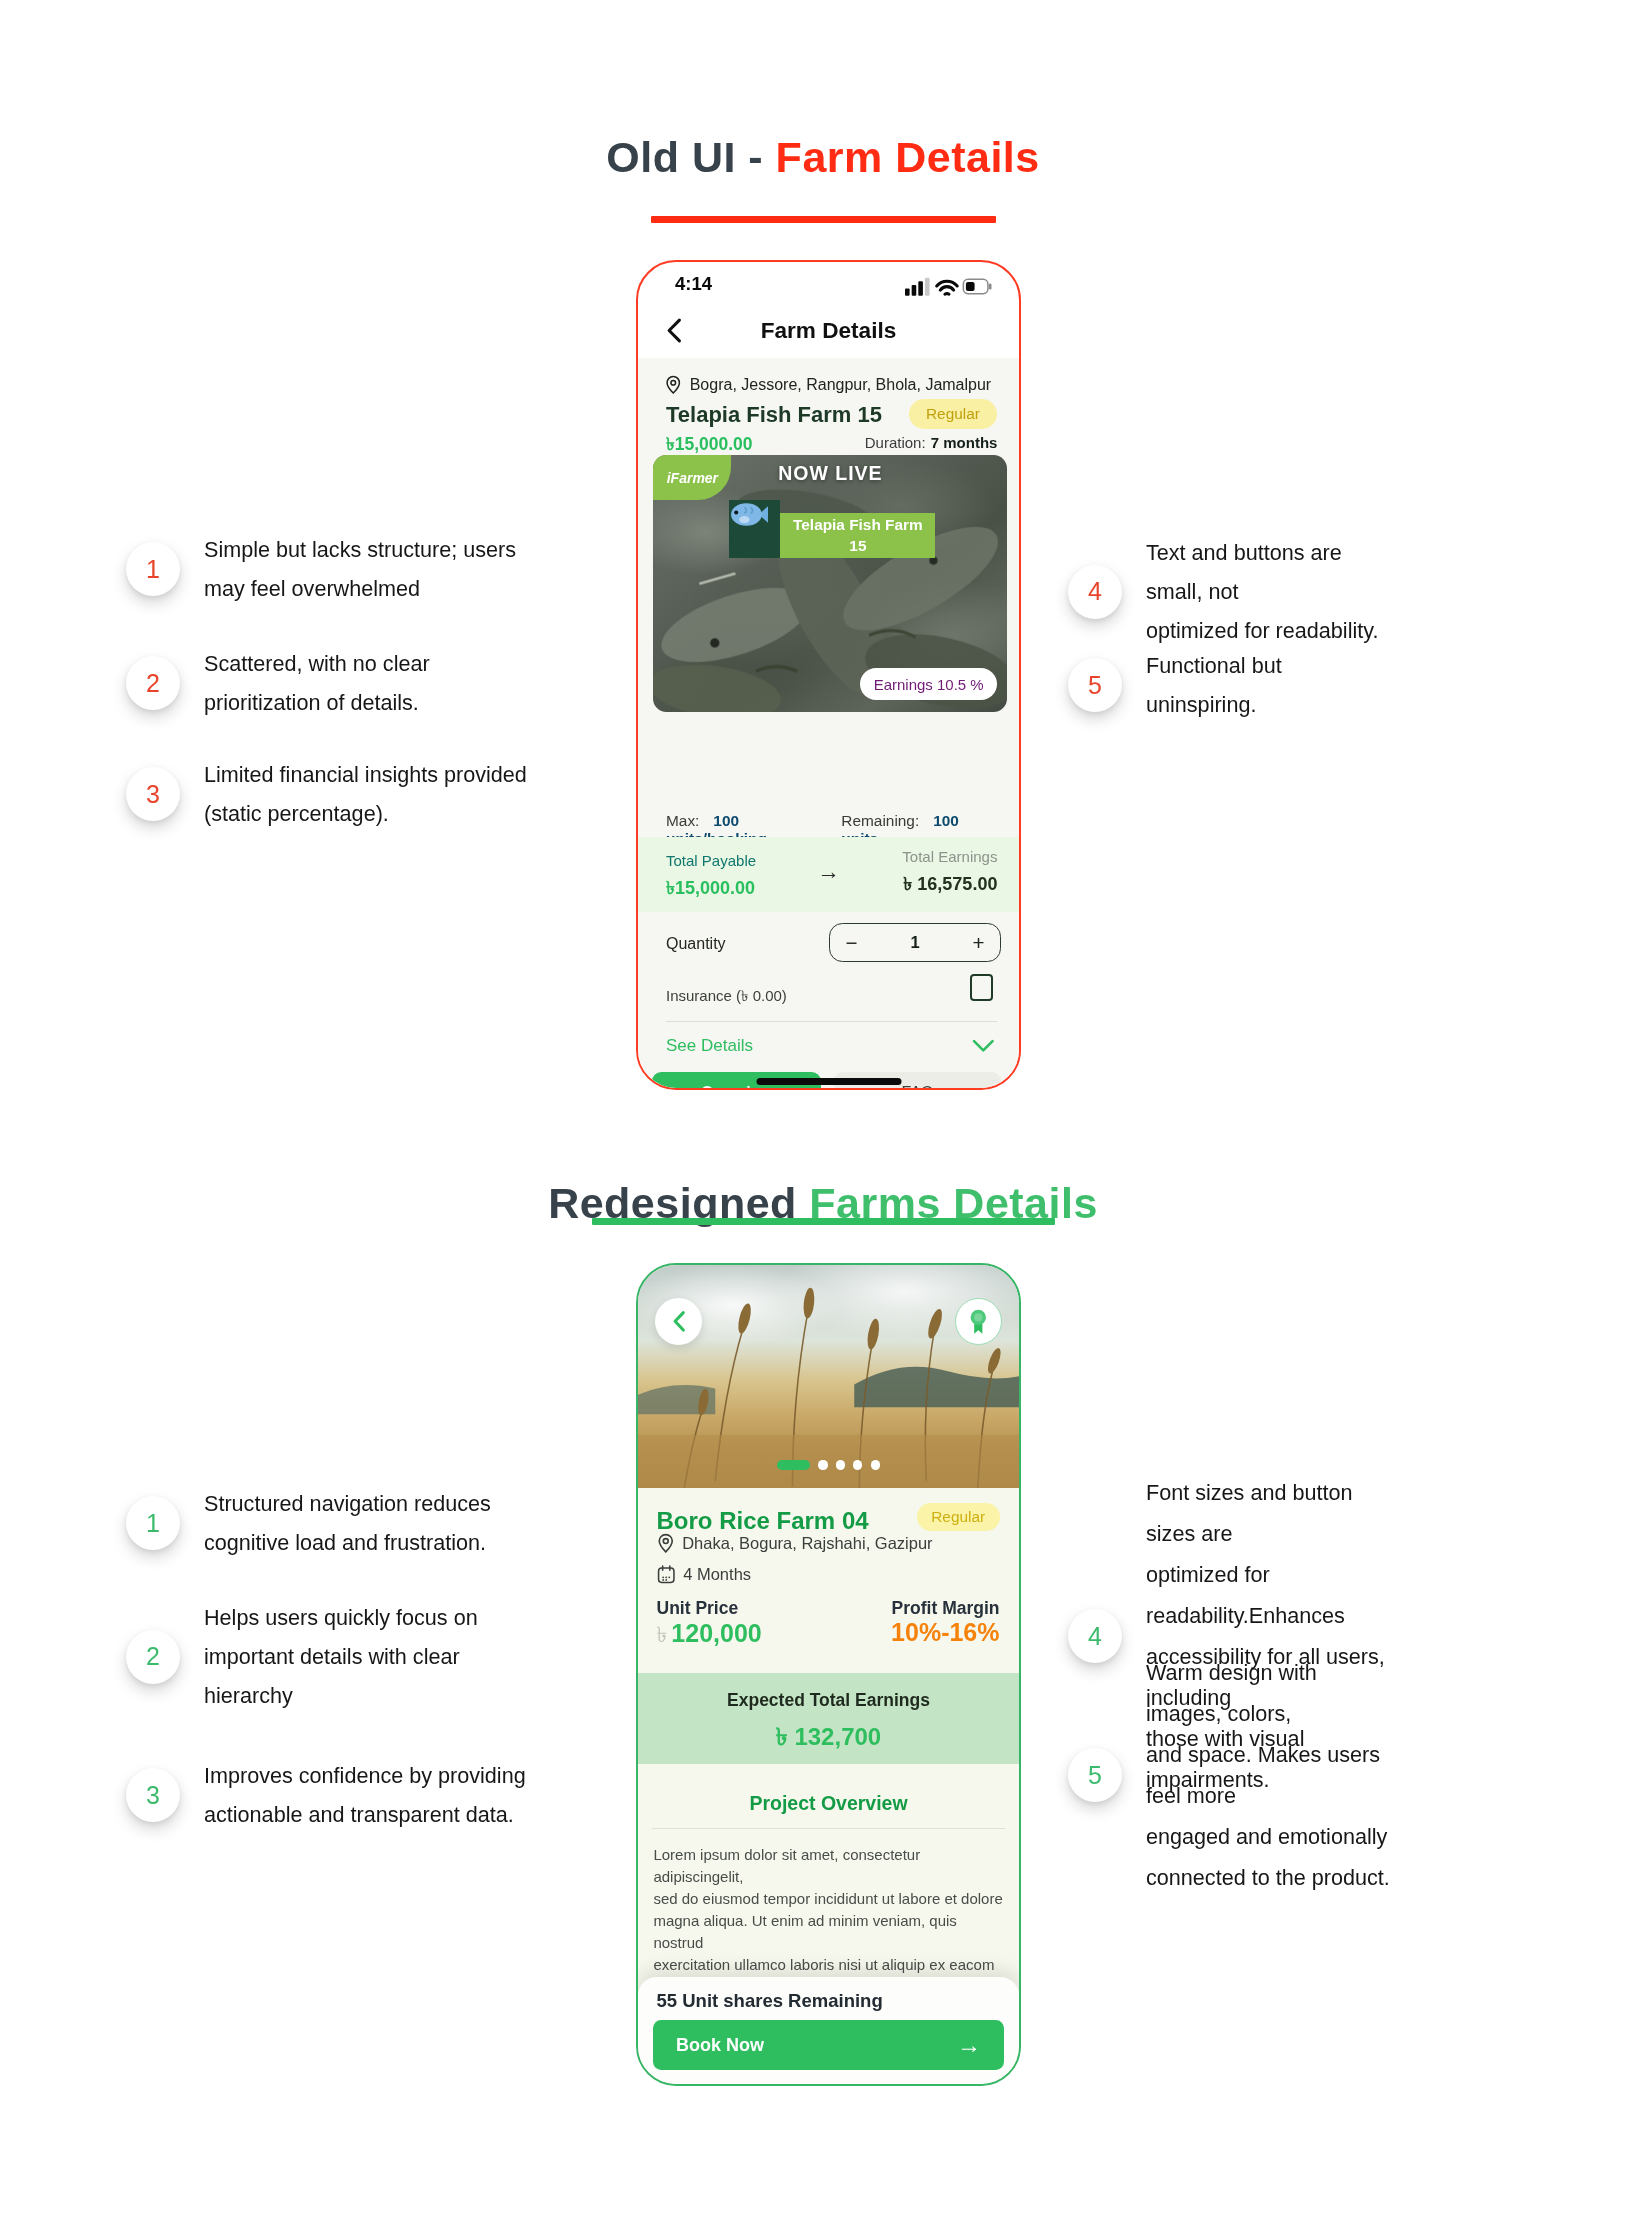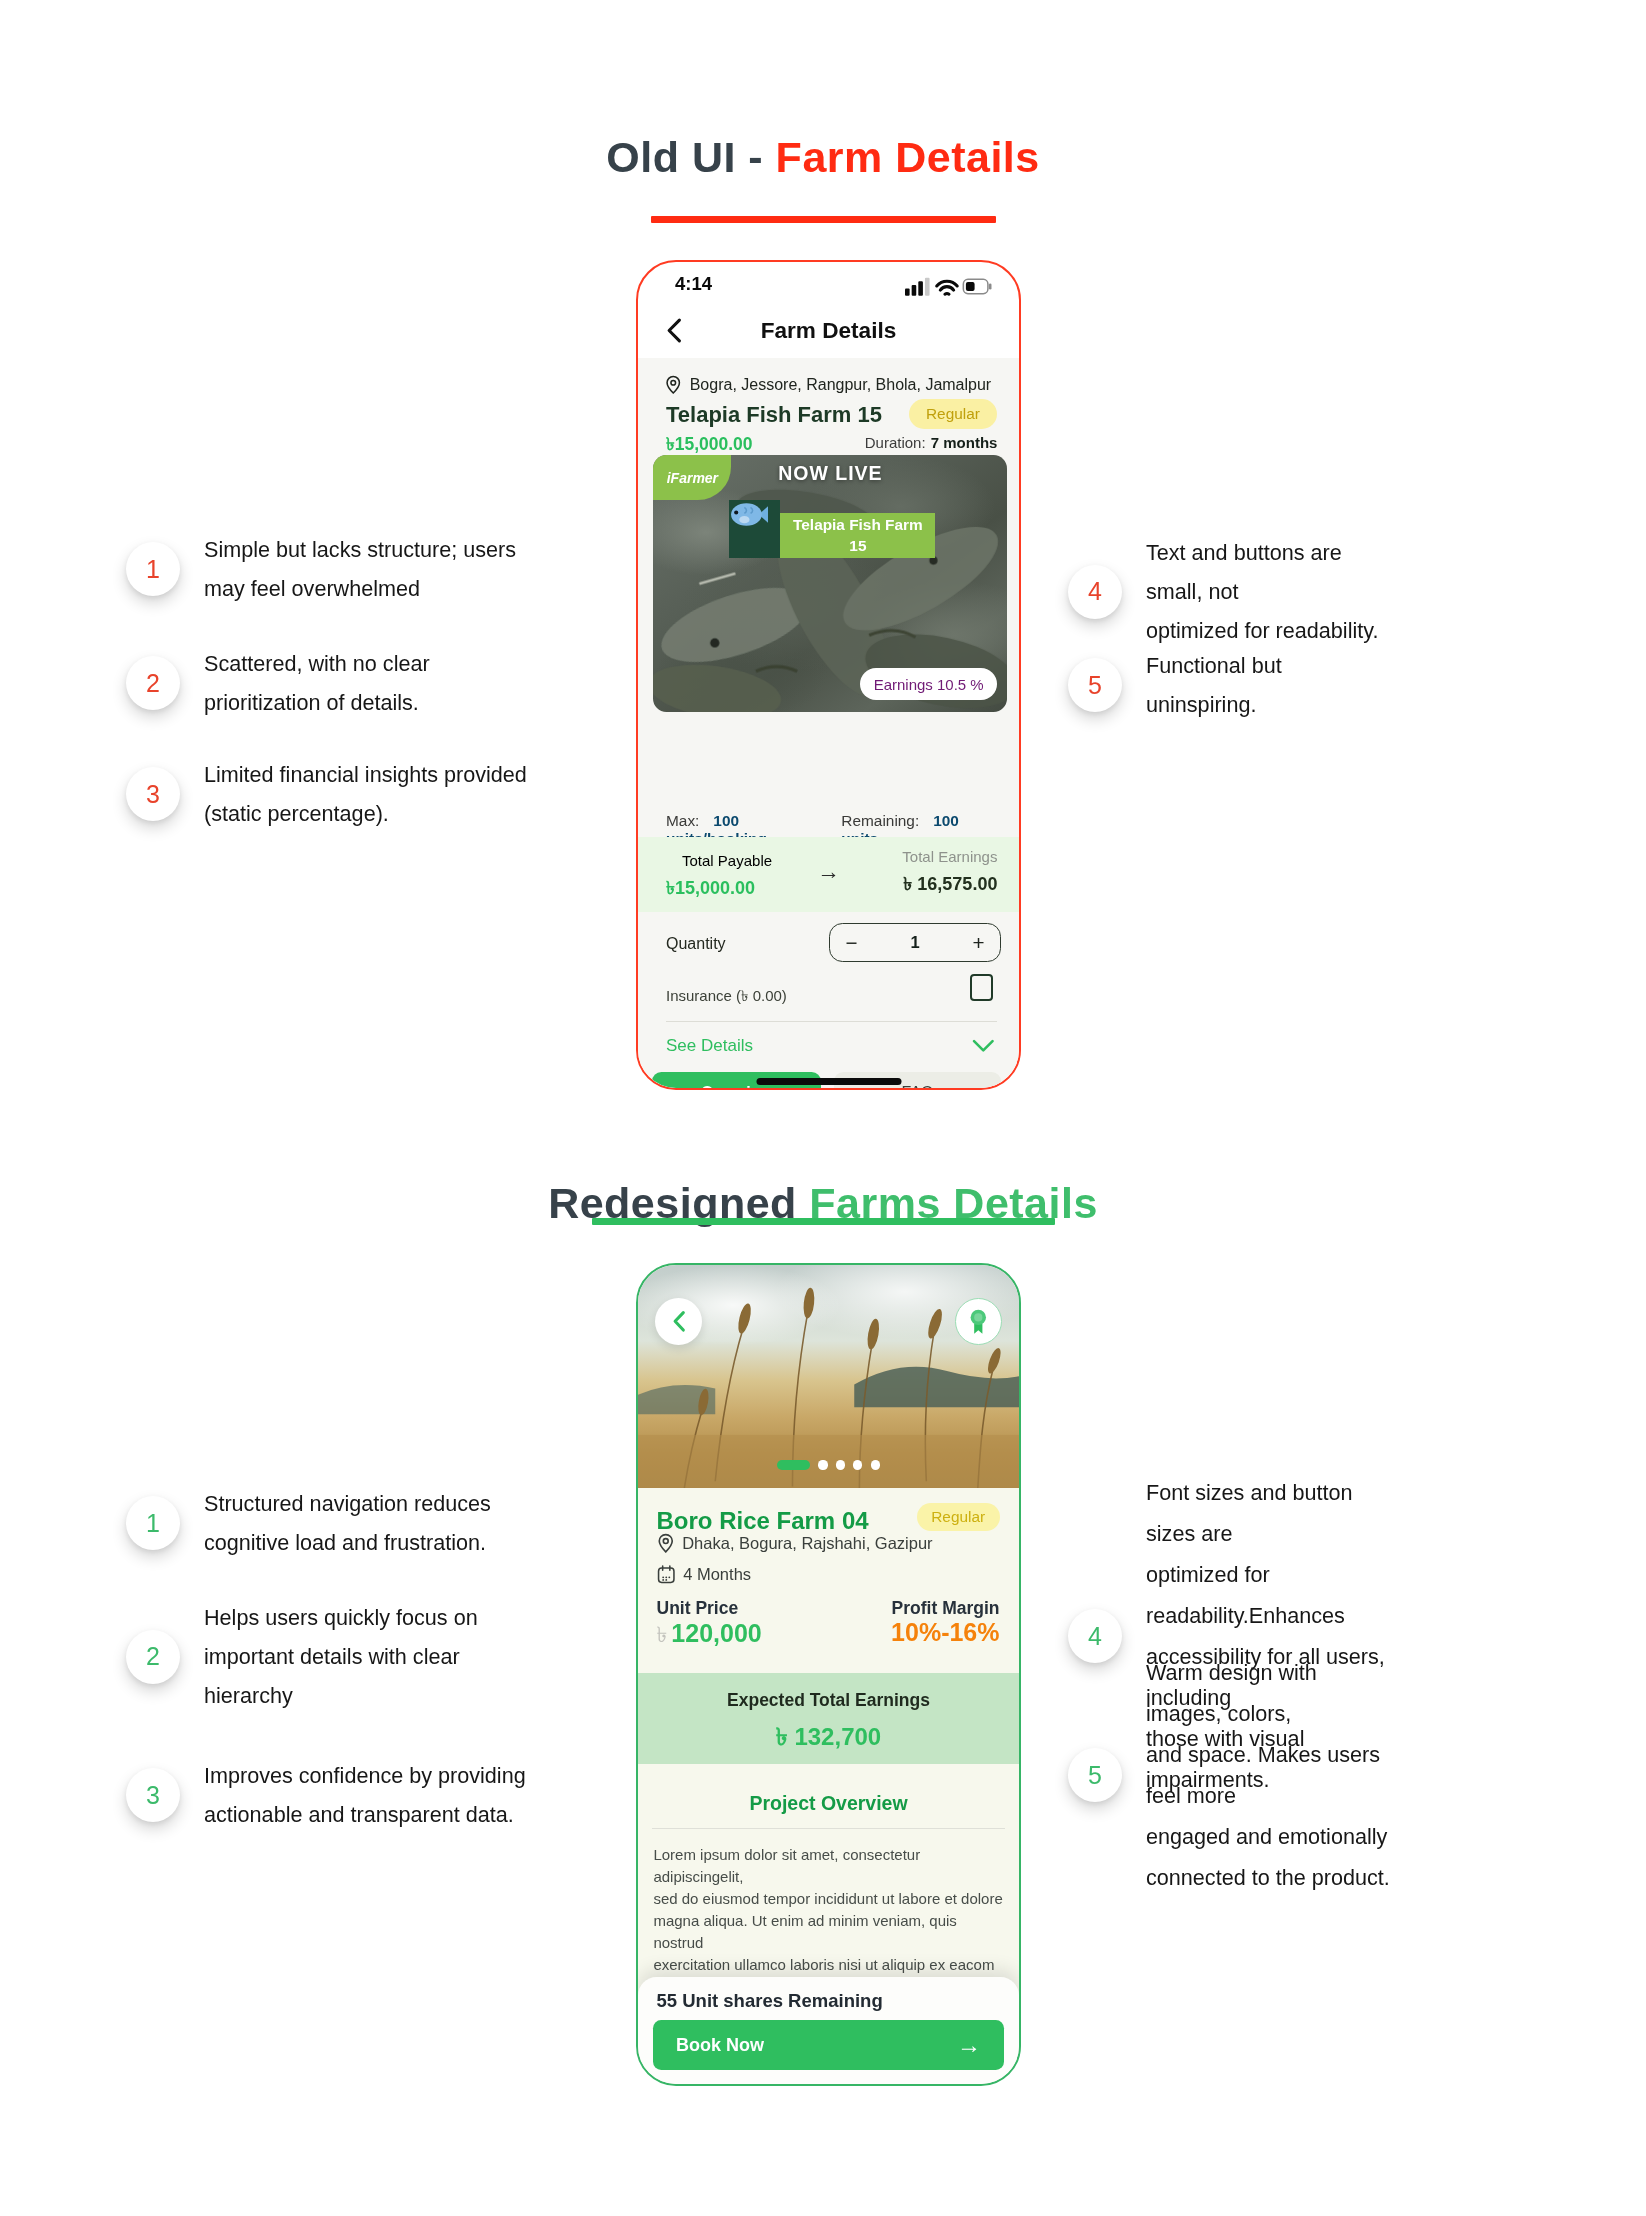--- a/index.html
+++ b/index.html
@@ -67,21 +67,21 @@
   .op-banner-fish{width:51px;background:#1D4A38;display:flex;align-items:center;justify-content:center;}
   .op-banner-text{width:155px;background:#8CC14A;color:#fff;display:flex;flex-direction:column;
                   align-items:center;justify-content:center;font-size:15.4px;font-weight:700;line-height:20.6px;margin-top:13px;}
   .op-earnpill{position:absolute;right:10.3px;bottom:12.3px;background:#ffffff;color:#701a75;
                font-size:15px;padding:7.2px 13.4px;border-radius:20.6px;}
 
   .op-maxrow{position:absolute;left:28px;right:21.6px;top:454px;display:flex;
              justify-content:space-between;font-size:15.4px;color:#3a3a38;}
   .op-maxrow b{color:#0c4a6e;font-weight:700;margin-left:14px;}
   .op-panel{position:absolute;left:0;right:0;top:479px;height:75px;background:#E9F7E4;}
-  .op-pay-label{position:absolute;left:44px;top:15.4px;font-size:15px;color:#000000;}
+  .op-pay-label{position:absolute;left:28px;top:15.4px;font-size:15px;color:#0f766e;}
   .op-pay-value{position:absolute;left:28px;top:37px;font-size:18px;font-weight:700;color:#2ABF5E;}
   .op-arrow-mid{position:absolute;left:0;right:0;top:21.6px;text-align:center;font-size:22.6px;color:#2b2b2b;}
   .op-earn-label{position:absolute;right:21.6px;top:11.3px;font-size:15px;color:#8E928C;}
   .op-earn-value{position:absolute;right:21.6px;top:33px;font-size:18px;font-weight:700;color:#22301E;}
 
   .op-qty-label{position:absolute;left:28px;top:577px;font-size:16px;color:#23281f;}
   .op-stepper{position:absolute;left:191px;top:565px;width:172px;height:39px;box-sizing:border-box;
               border:1.5px solid #2F3B2F;border-radius:13.4px;background:#F6F6F3;display:flex;
               align-items:center;justify-content:space-between;padding:0 15.4px;}
   .op-stepper .sign{font-size:20.6px;color:#1e241e;}

